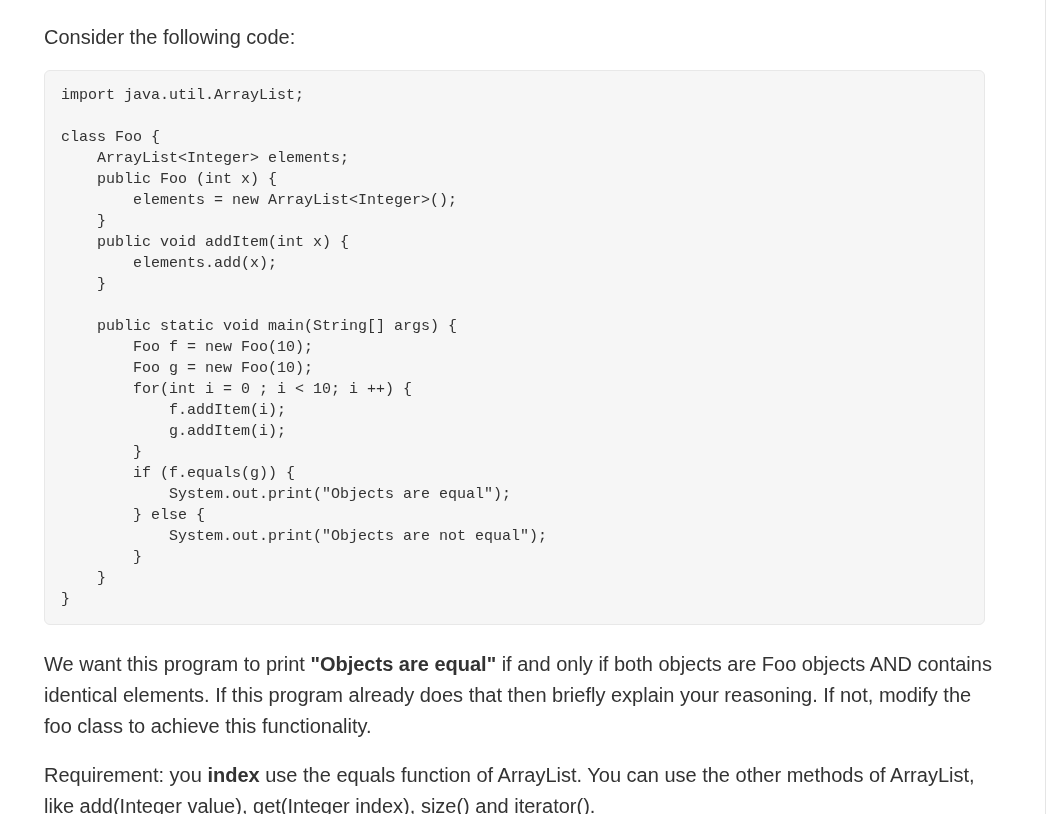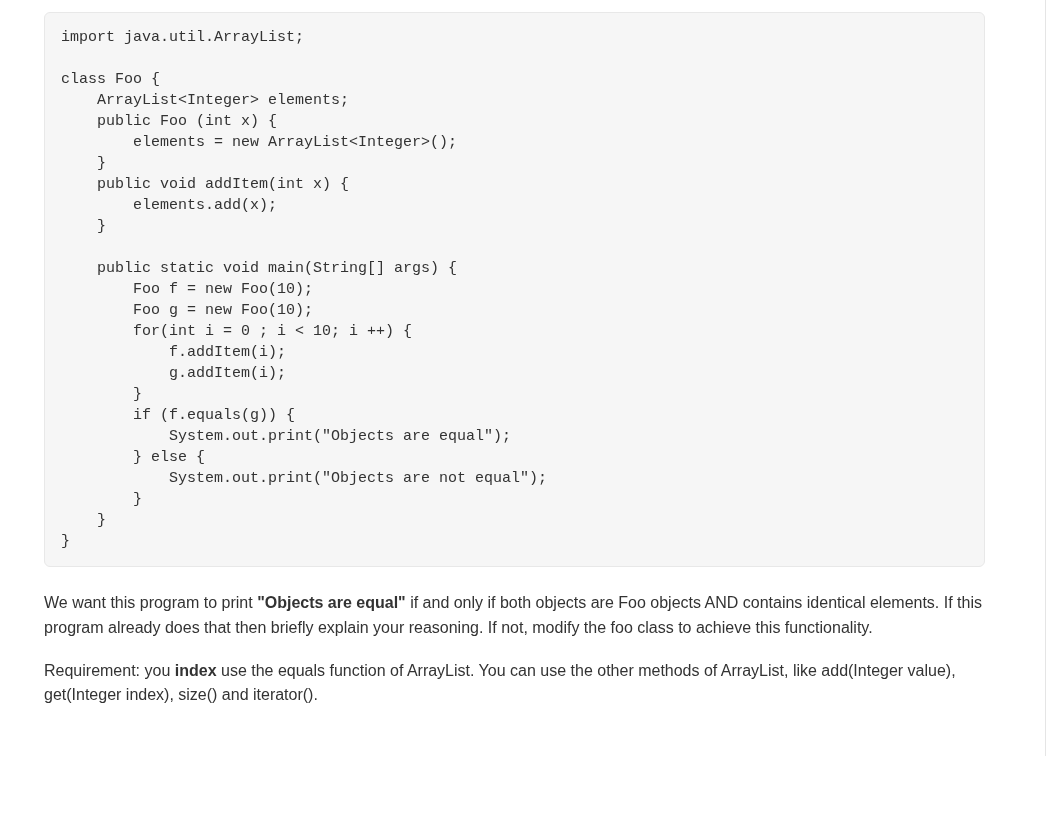--- a/index.html
+++ b/index.html
@@ -30,32 +30,33 @@
   }
   .code-block pre {
     margin: 0;
     font-family: Consolas, Monaco, 'Courier New', monospace;
     font-size: 15px;
     line-height: 1.4;
     color: #333333;
     white-space: pre;
   }
   .paragraph {
-    font-size: 16px;
+    font-size: 20px;
     color: #333333;
     line-height: 1.55;
     margin: 0 0 18px 0;
   }
   .bold { font-weight: 700; }
 </style>
 </head>
 <body>
 
 <div class="container">
 
+  <p class="intro">Consider the following code:</p>
 
   <div class="code-block">
     <pre>import java.util.ArrayList;
 
 class Foo {
     ArrayList&lt;Integer&gt; elements;
     public Foo (int x) {
         elements = new ArrayList&lt;Integer&gt;();
     }
     public void addItem(int x) {

